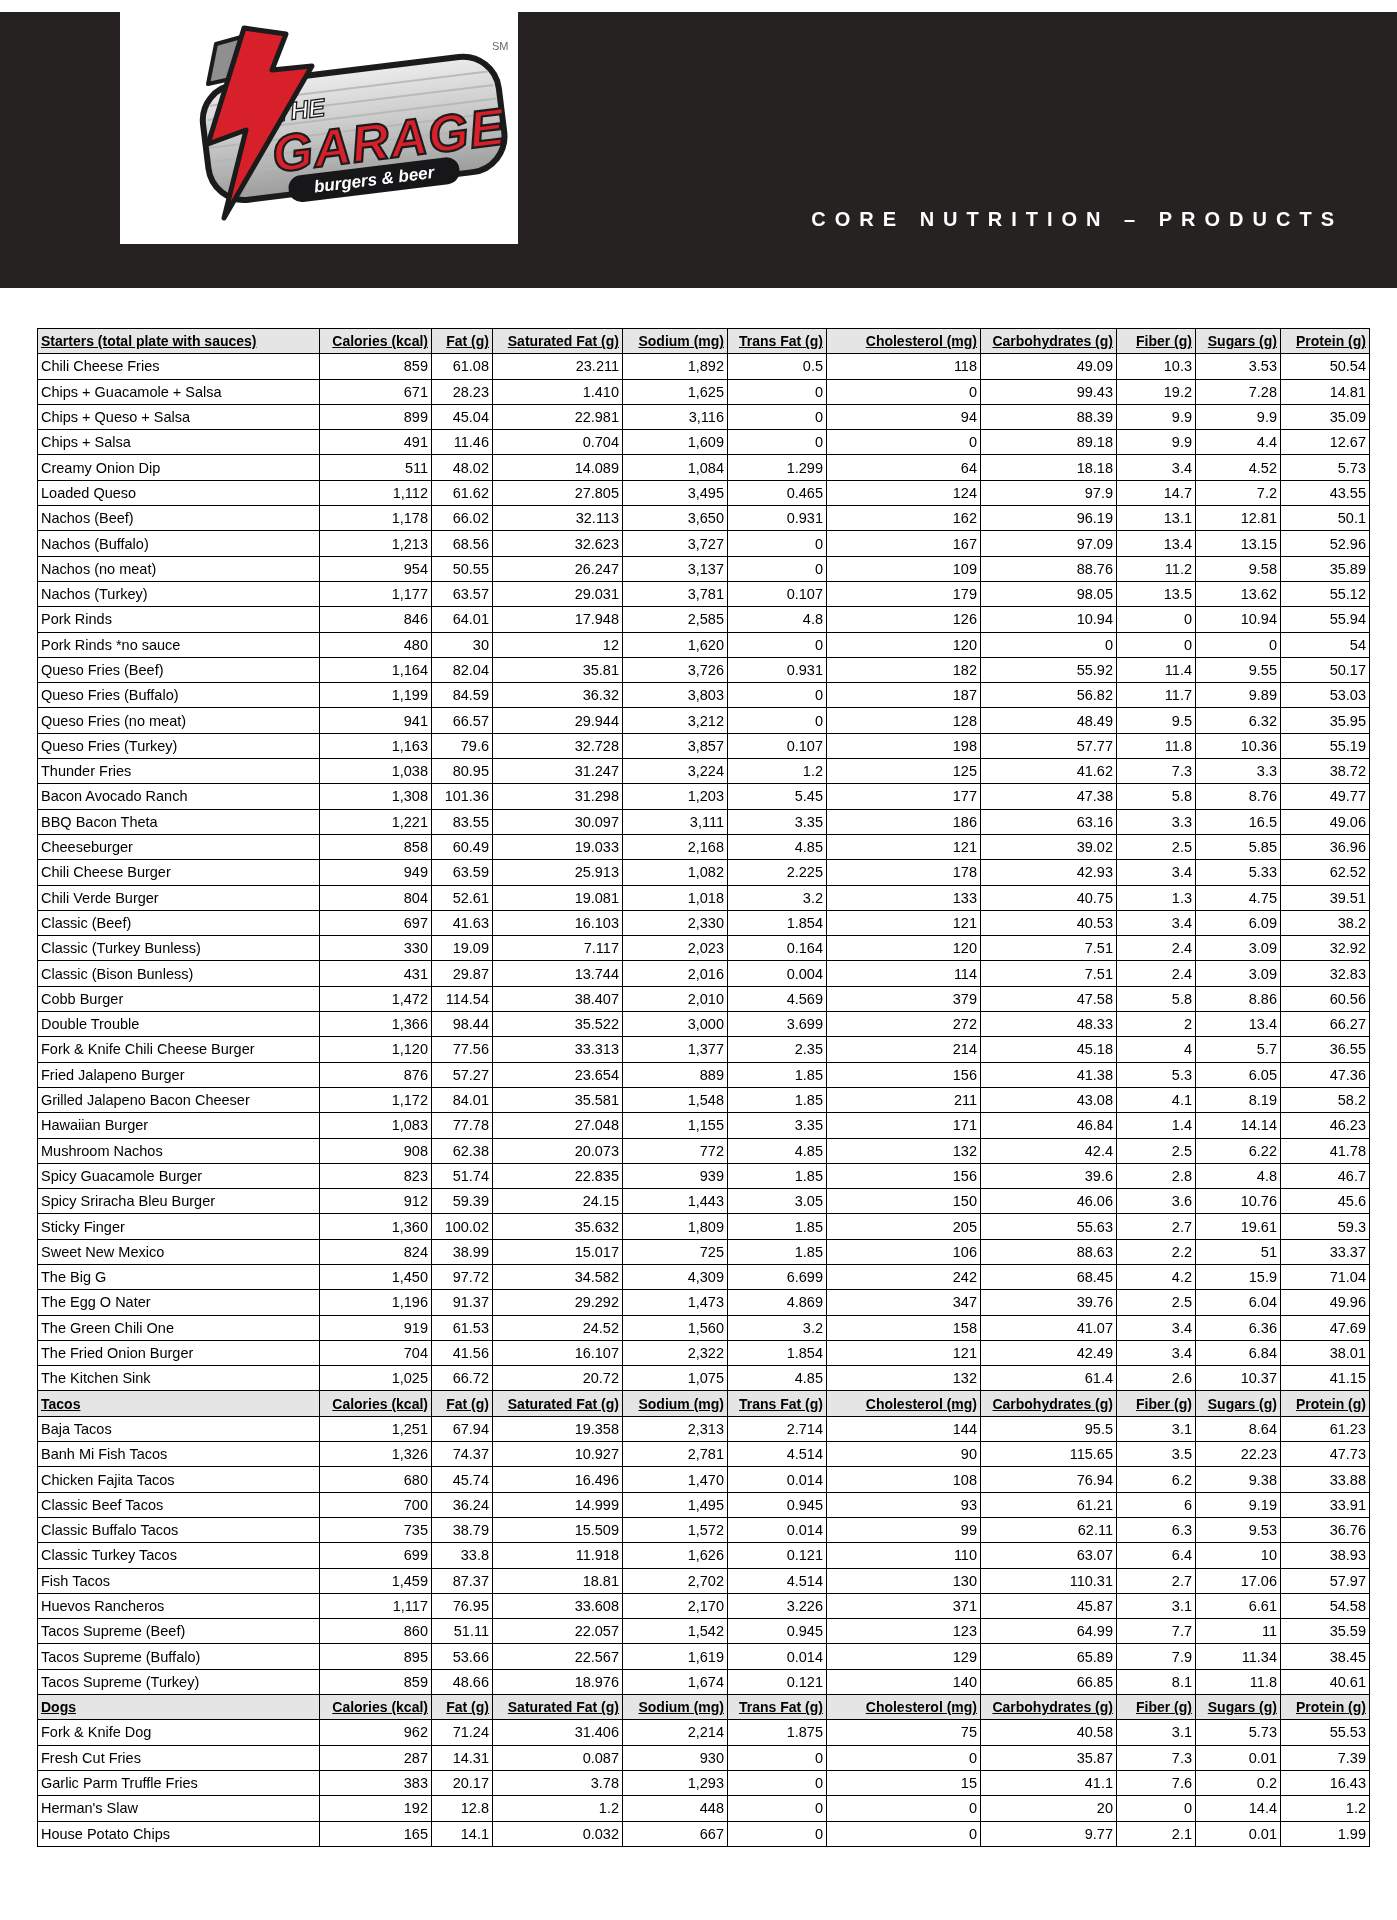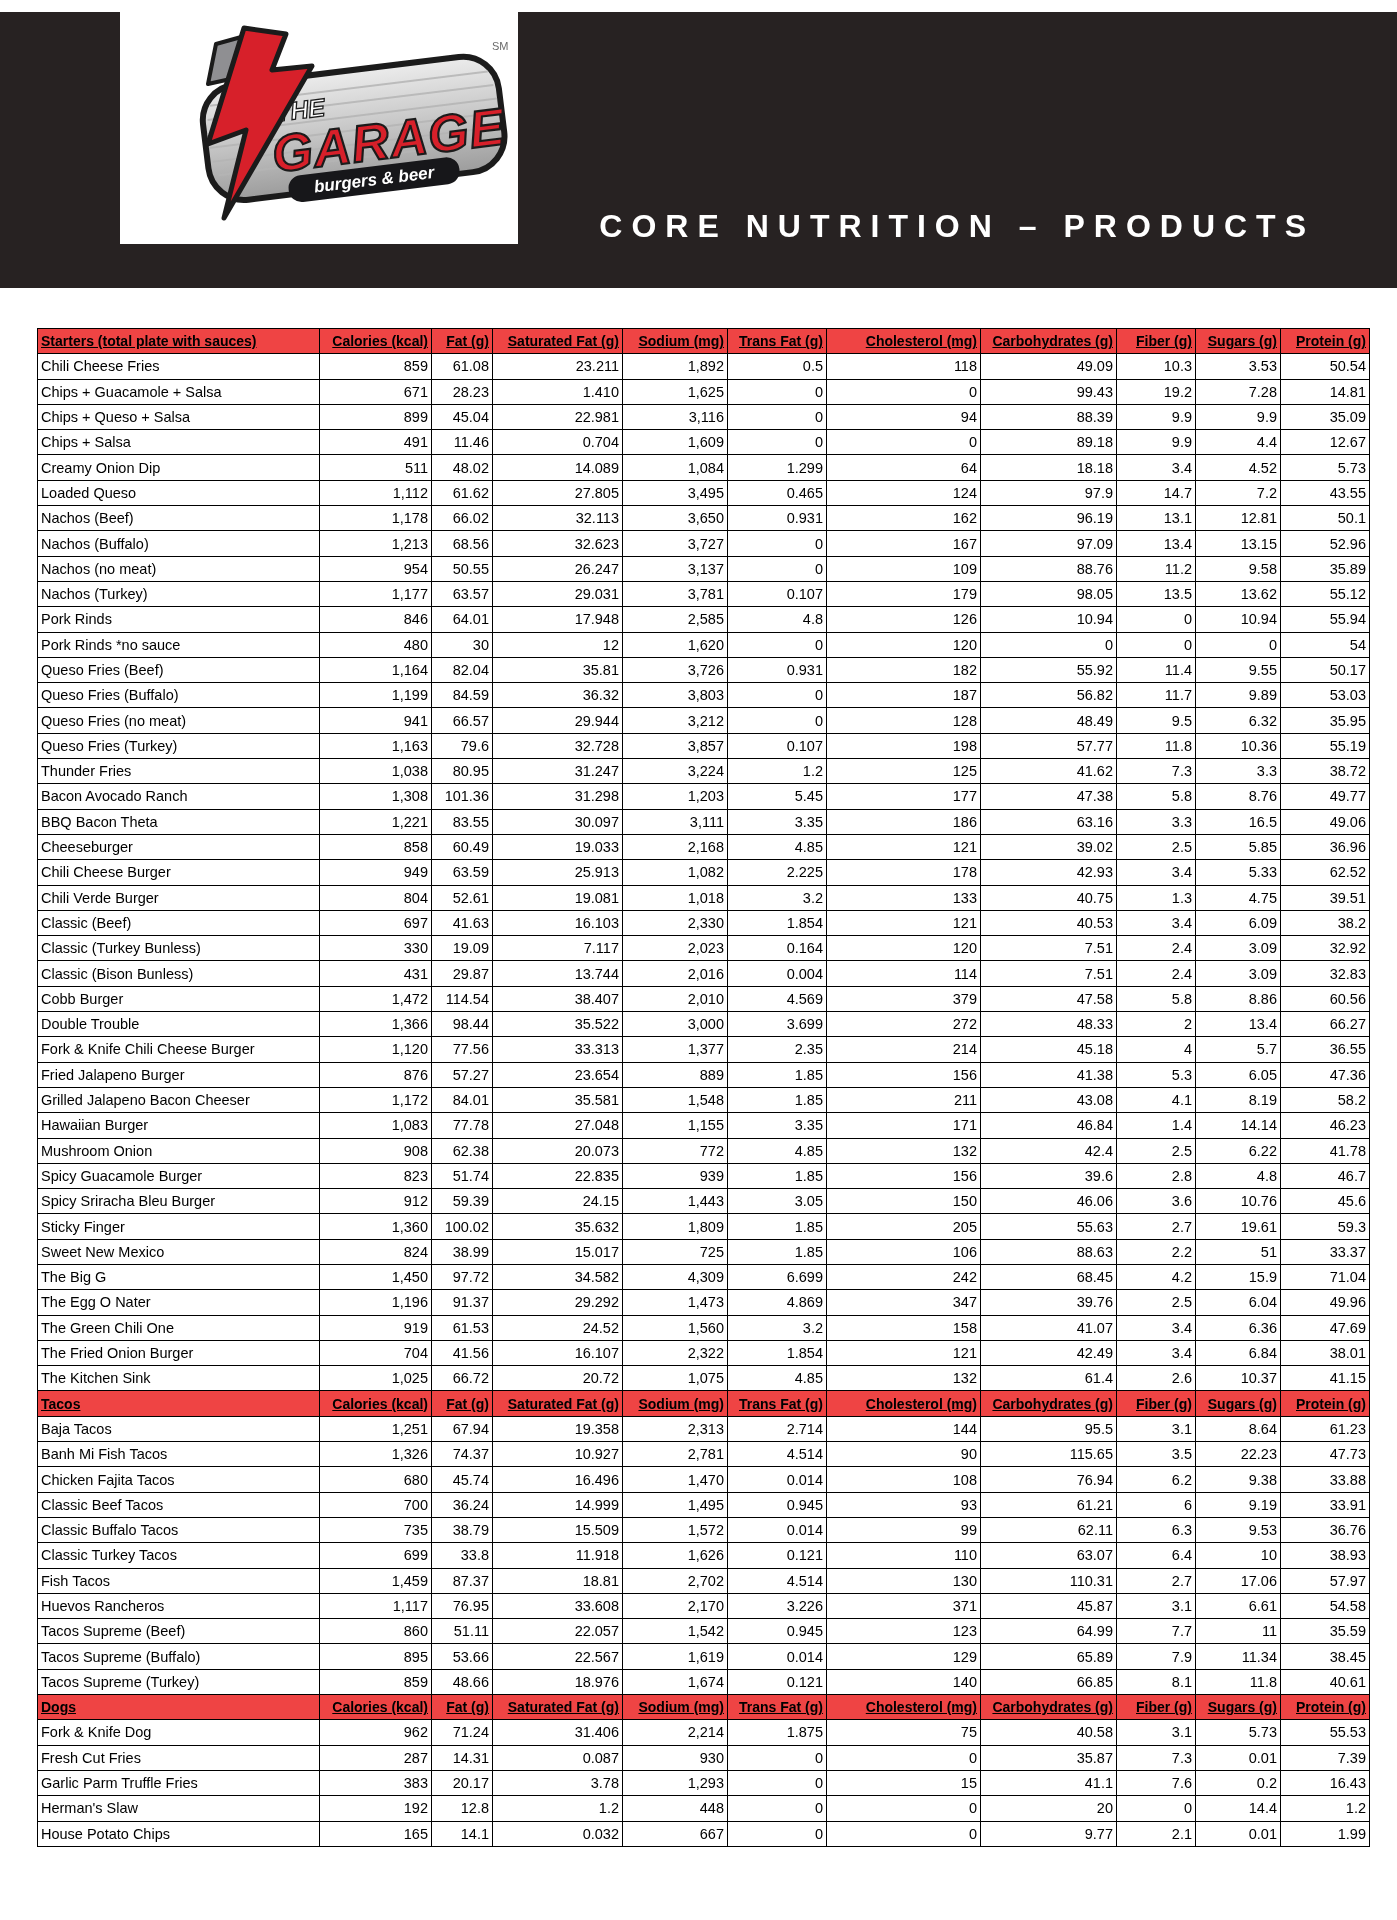--- a/index.html
+++ b/index.html
@@ -19,23 +19,23 @@
     background: #272222;
   }
   .logo-box {
     position: absolute;
     left: 120px; top: 12px;
     width: 398px; height: 232px;
     background: #ffffff;
   }
   .banner-title {
     position: absolute;
-    top: 208px; right: 82px;
+    top: 208px; right: 54px;
     color: #ffffff;
-    font-size: 32px;
+    font-size: 20px;
     font-weight: bold;
     letter-spacing: 9px;
     white-space: nowrap;
   }
   .table-wrap {
     position: absolute;
     left: 37px; top: 328px;
     width: 1332px;
   }
   table.nutrition-table {
@@ -48,21 +48,21 @@
     border: 1px solid #000;
     font-size: 14.5px;
     padding: 0 3px;
     white-space: nowrap;
     overflow: hidden;
     vertical-align: middle;
   }
   td.name-cell { text-align: left; }
   td.num-cell  { text-align: right; }
   tr.header-row td {
-    background: #ef4444;
+    background: #e5e5e5;
     font-weight: bold;
     text-decoration: underline;
     font-size: 14px;
   }
 </style>
 </head>
 <body>
 
 <div class="top-banner"></div>
 
@@ -524,21 +524,21 @@
           <td class="num-cell">27.048</td>
           <td class="num-cell">1,155</td>
           <td class="num-cell">3.35</td>
           <td class="num-cell">171</td>
           <td class="num-cell">46.84</td>
           <td class="num-cell">1.4</td>
           <td class="num-cell">14.14</td>
           <td class="num-cell">46.23</td>
         </tr>
         <tr>
-          <td class="name-cell">Mushroom Onion</td>
+          <td class="name-cell">Mushroom Nachos</td>
           <td class="num-cell">908</td>
           <td class="num-cell">62.38</td>
           <td class="num-cell">20.073</td>
           <td class="num-cell">772</td>
           <td class="num-cell">4.85</td>
           <td class="num-cell">132</td>
           <td class="num-cell">42.4</td>
           <td class="num-cell">2.5</td>
           <td class="num-cell">6.22</td>
           <td class="num-cell">41.78</td>

